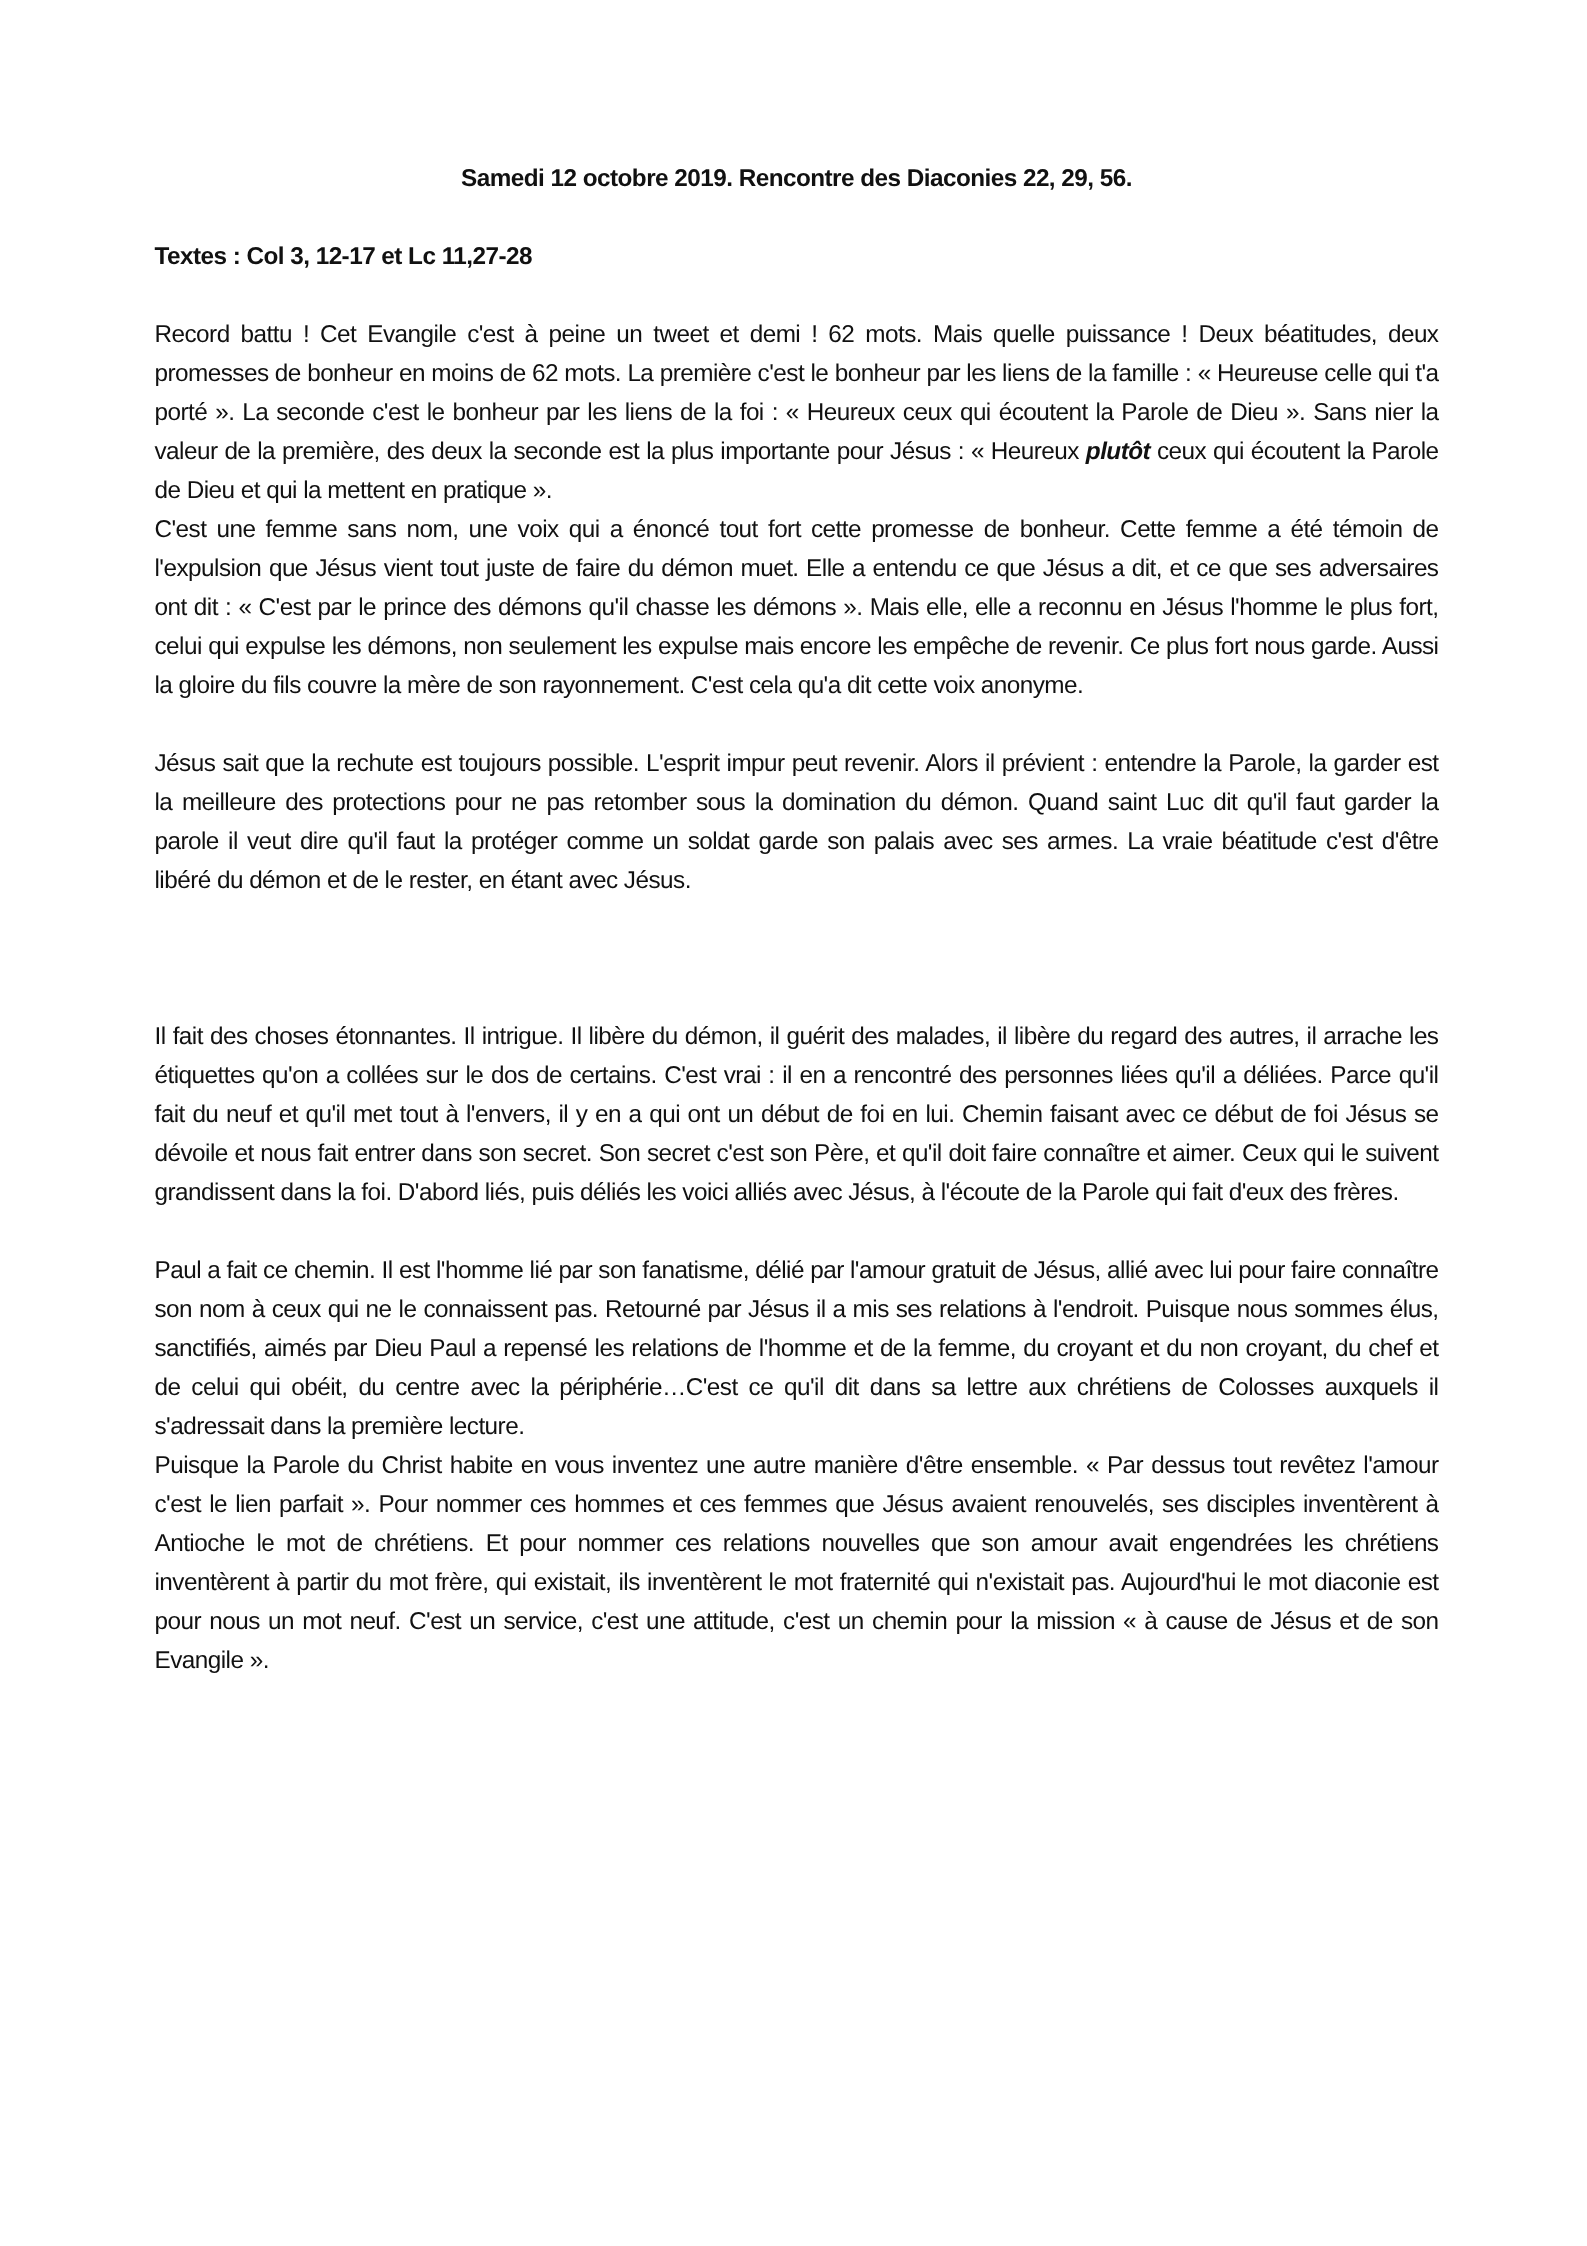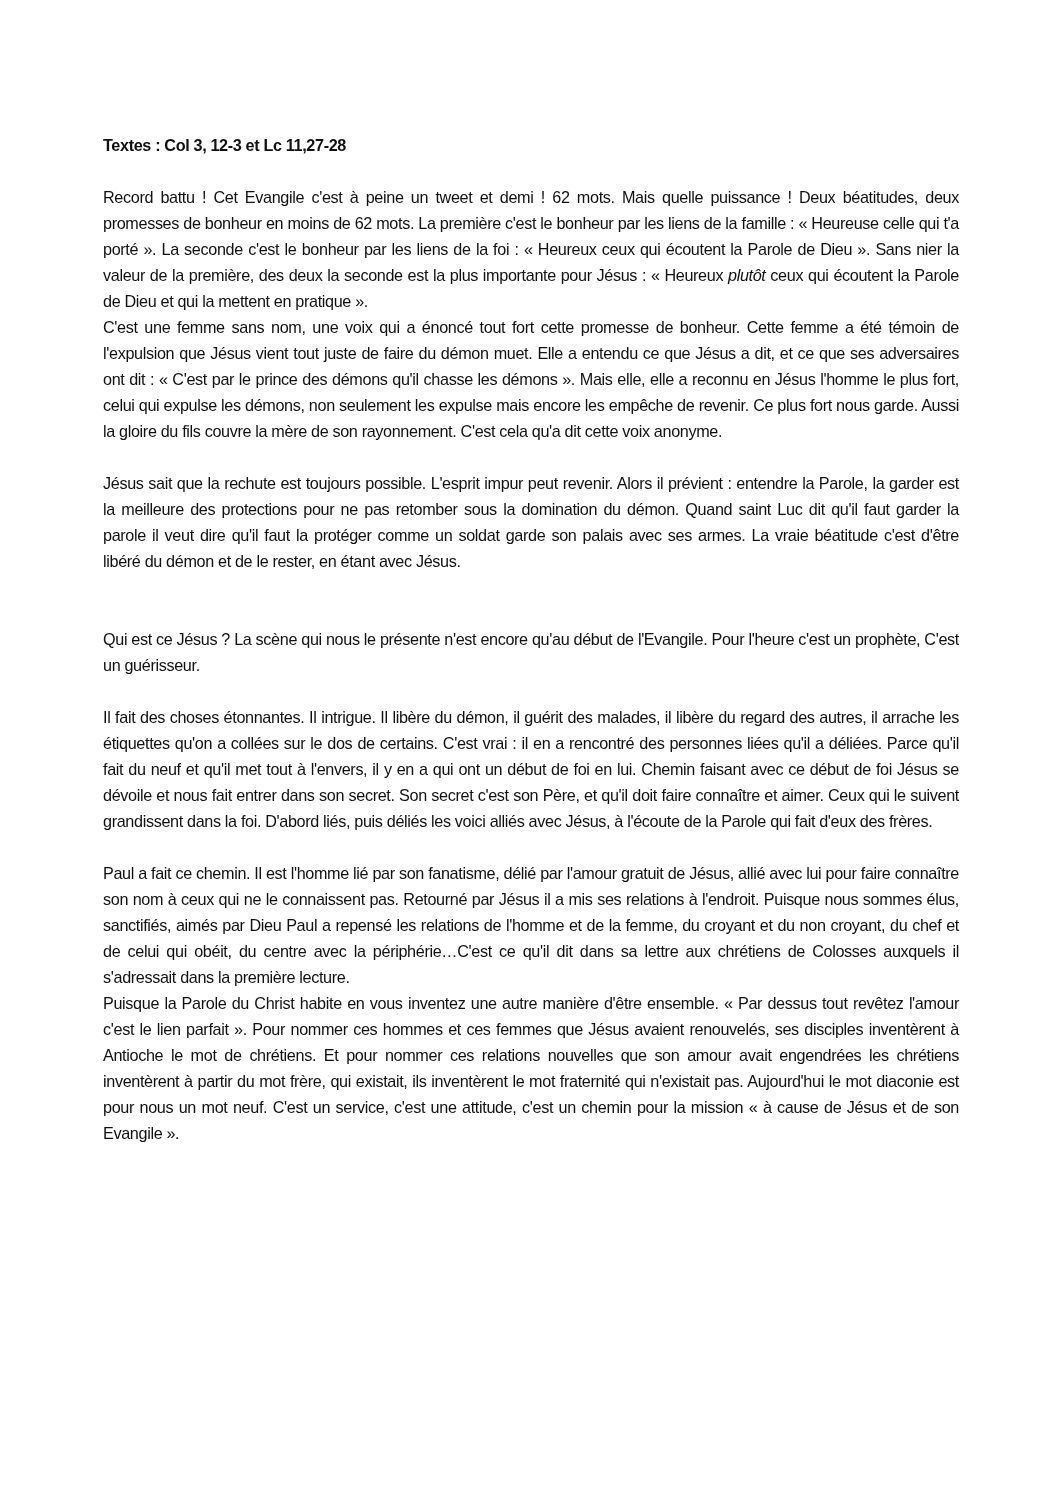--- a/index.html
+++ b/index.html
@@ -10,34 +10,34 @@
     font-size: 16.2px; line-height: 26px; color: #111111;
     letter-spacing: -0.35px;
   }
   .title { text-align: center; font-weight: bold; margin: 0; }
   .texts { font-weight: bold; margin: 26px 0 0 0; }
   p.para { margin: 0; text-align: justify; }
   .gap { height: 26px; }
   .gap2 { height: 52px; }
   .b { font-weight: normal; }
   .i { }
-  .bi { font-weight: normal; font-style: italic; }
+  .bi { font-weight: bold; font-style: italic; }
 </style>
 </head>
 <body>
 
 <div class="page">
-  <p class="texts">Textes : Col 3, 12-3 et Lc 11,27-28</p>
+  <p class="title">Samedi 12 octobre 2019. Rencontre des Diaconies 22, 29, 56.</p>
+  <p class="texts">Textes : Col 3, 12-17 et Lc 11,27-28</p>
   <div class="gap"></div>
   <div id="body">
       <p class="para"><span>Record battu ! Cet Evangile c'est à peine un tweet et demi ! 62  mots. Mais quelle puissance !  Deux béatitudes, deux promesses de bonheur en moins de 62 mots. La première c'est le bonheur par les liens de la famille : « Heureuse celle qui t'a porté ». La seconde c'est le bonheur par les liens de la foi : « </span><span class="i">Heureux ceux qui écoutent la Parole de Dieu</span><span> ». Sans nier la valeur de la première, des deux  la seconde est la plus importante pour Jésus : « </span><span class="i">Heureux </span><span class="bi">plutôt</span><span class="i"> ceux qui écoutent la Parole de Dieu et qui la mettent en pratique</span><span> ».</span></p>
       <p class="para"><span>C'est une femme sans nom, une voix qui a énoncé tout fort cette promesse de bonheur. Cette femme a été témoin de l'expulsion que Jésus vient tout juste de faire du démon muet. Elle a entendu ce que Jésus a dit, et ce que ses adversaires ont dit : « C'est par le prince des démons qu'il chasse les démons ». Mais elle, elle a reconnu en Jésus </span><span class="b">l'homme le plus fort</span><span>, celui qui expulse les démons, non seulement les expulse mais encore les empêche de revenir. Ce plus fort nous garde.  Aussi la gloire du fils couvre la mère de son rayonnement. C'est cela qu'a dit cette voix anonyme.</span></p>
       <div class="gap"></div>
       <p class="para"><span>Jésus sait que la rechute est toujours possible. L'esprit impur peut revenir. Alors il prévient :  entendre la Parole, la garder est la meilleure des protections pour ne pas retomber sous la domination du démon. Quand saint Luc dit qu'il faut garder la parole il veut dire qu'il faut la protéger comme un soldat garde son palais avec ses armes. La vraie béatitude c'est d'être libéré du démon et de le rester, en étant avec Jésus.</span></p>
       <div class="gap2"></div>
-      <p class="para"><span>Qui est ce Jésus ? La scène qui nous le présente n'est encore qu'au début de l'Evangile. Pour l'heure c'est un prophète, C'est un guérisseur.</span></p>
       <div class="gap"></div>
       <p class="para"><span>Il fait des choses étonnantes. Il intrigue. Il libère du démon, il guérit des malades, il libère du regard des autres, il arrache les étiquettes qu'on a collées sur le dos de certains. </span><span class="b">C'est vrai : il en a rencontré des personnes liées qu'il a déliées</span><span>. Parce qu'il fait du neuf et qu'il met tout à l'envers, il y en a qui ont un début de foi en lui. Chemin faisant avec ce début  de foi Jésus se dévoile et nous fait entrer dans son secret. Son secret c'est son Père, et qu'il doit faire connaître et aimer. Ceux qui le suivent grandissent dans la foi. </span><span class="b">D'abord liés, puis déliés les voici alliés avec Jésus, à l'écoute de la Parole qui fait d'eux des frères</span><span>.</span></p>
       <div class="gap"></div>
       <p class="para"><span>Paul a fait ce chemin. Il est l'homme lié par son fanatisme, délié par l'amour gratuit de Jésus, allié avec lui pour faire connaître son nom à ceux qui ne le connaissent pas. Retourné par Jésus il a mis ses relations à l'endroit. </span><span class="i">Puisque nous sommes élus, sanctifiés, aimés par Dieu</span><span> Paul a repensé les relations de l'homme et de la femme, du croyant et du non croyant, du chef et de celui qui obéit, du centre avec la périphérie…C'est ce qu'il dit dans sa lettre aux chrétiens de Colosses auxquels il s'adressait dans la première lecture.</span></p>
       <p class="para"><span>Puisque la Parole du Christ habite en vous inventez une autre manière d'être ensemble. « </span><span class="i">Par dessus tout revêtez l'amour c'est le lien parfait</span><span> ». Pour nommer ces hommes et ces femmes que Jésus avaient renouvelés, ses disciples inventèrent  à Antioche le mot de chrétiens. Et pour nommer ces relations nouvelles que son amour avait engendrées les chrétiens inventèrent à partir du mot frère, qui existait, ils inventèrent le mot fraternité qui n'existait pas.  Aujourd'hui le mot diaconie est pour nous un mot neuf. C'est un service, c'est une attitude, c'est un chemin pour la mission «  </span><span class="i">à cause de Jésus et de son Evangile</span><span> ».</span></p>
     </div>
 </div>
 
 </body></html>

